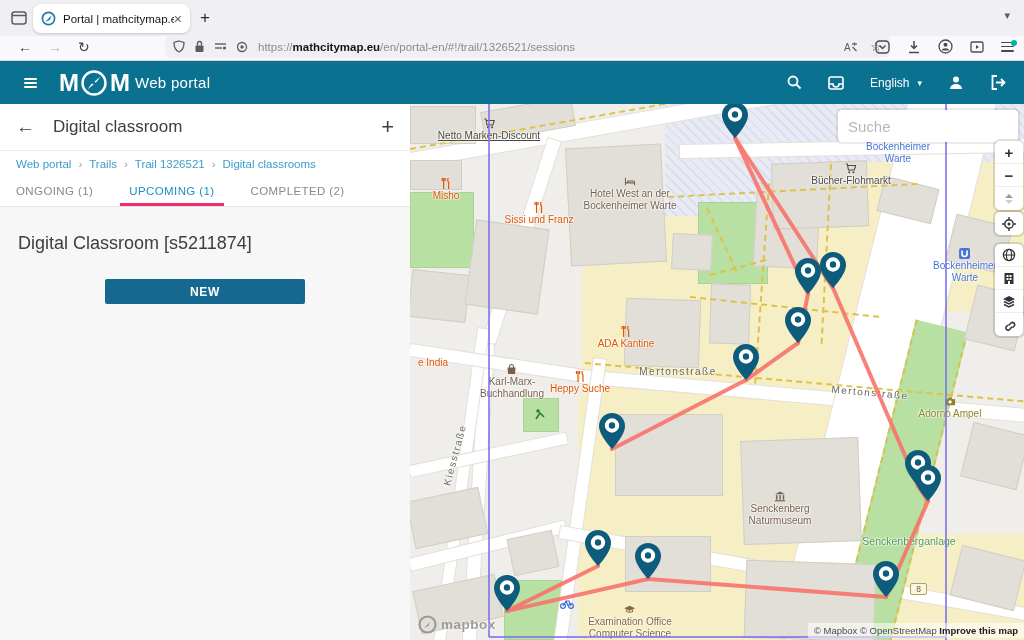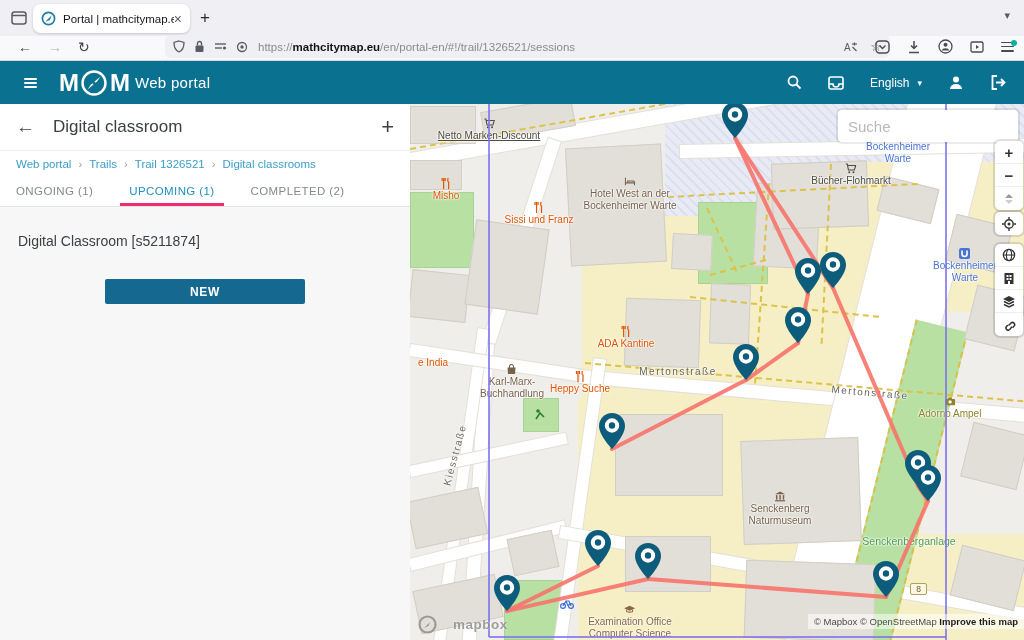--- a/index.html
+++ b/index.html
@@ -46,21 +46,21 @@
   .panel-title { font-size:17px; color:#3c4043; margin-left:18px; flex:1; }
   .add-btn { font-size:22px; color:#3c4043; font-weight:400; }
   .crumbs { height:26px; background:#fff; border-top:1px solid #ececee; display:flex; align-items:center;
             padding:0 16px; font-size:11.5px; gap:7px; }
   .crumb { color:#3b9dc7; } .crumb-sep { color:#9aa0a6; }
   .tabs { height:31px; background:#fff; display:flex; align-items:flex-start; padding:0 16px; gap:36px;
           border-bottom:1px solid #e4e4e6; }
   .ptab { font-size:11.5px; color:#85898d; letter-spacing:.4px; padding-top:9px; position:relative; height:100%; }
   .ptab.active { color:#1f90c0; }
   .ptab.active::after { content:""; position:absolute; left:-9px; right:-9px; bottom:0; height:3px; background:#ee2d6e; }
-  .session-name { font-size:14px; color:#3c4043; margin:26px 0 0 18px; }
+  .session-name { font-size:18px; color:#3c4043; margin:26px 0 0 18px; }
   .session-time { font-size:12px; color:#85898d; margin:4px 0 0 18px; }
   .new-btn { position:absolute; left:105px; top:175px; width:200px; height:25px; background:#15688f; color:#fff;
              font-size:12px; font-weight:bold; letter-spacing:.6px; display:flex; align-items:center; justify-content:center;
              border-radius:2px; }
 
   
   #map { position:absolute; left:410px; top:104px; width:614px; height:536px; background:#f0eeea; overflow:hidden; }
   #map .abs { position:absolute; }
   .yellow { background:#f6efc6; }
   .green  { background:#b7e0a2; border:1px solid #a8d392; }
@@ -85,24 +85,24 @@
   .msearch { position:absolute; left:428px; top:6px; width:180px; height:32px; background:#fff; border:0; border-radius:4px;
              box-shadow:0 0 0 2px rgba(0,0,0,.08); font-size:15px; color:#a21caf; padding:0 10px; z-index:60; }
   .msearch::placeholder { color:#b8b8b8; }
 
   .ctl-group { position:absolute; left:585px; width:28px; background:#fff; border-radius:5px;
                box-shadow:0 0 0 2px rgba(0,0,0,.12); z-index:60; overflow:hidden; }
   .ctl { width:28px; height:23px; display:flex; align-items:center; justify-content:center; font-size:15px; color:#333;
          border-bottom:1px solid #eee; }
   .ctl:last-child { border-bottom:0; }
 
-  .attr { position:absolute; right:0; bottom:11px; background:rgba(255,255,255,.55); font-size:9.5px; color:#4a4a4a;
+  .attr { position:absolute; right:0; bottom:2px; background:rgba(255,255,255,.55); font-size:9.5px; color:#4a4a4a;
           padding:2px 6px; z-index:70; }
   .attr b { color:#1c1c1c; }
-  .mblogo { position:absolute; left:8px; bottom:6px; display:flex; align-items:center; gap:16px; opacity:.85; z-index:70;
+  .mblogo { position:absolute; left:8px; bottom:6px; display:flex; align-items:center; gap:4px; opacity:.85; z-index:70;
             color:#8f8f8f; font-weight:bold; font-size:13.5px; letter-spacing:.5px; text-shadow:0 0 2px #fff; }
 
   .badge8 { position:absolute; left:500px; top:479px; width:17px; height:12px; background:#fbf6e2; border:1px solid #b0a25a;
             border-radius:2px; font-size:8.5px; color:#6b6034; text-align:center; line-height:11px; z-index:35; }
   svg { display:block; }
 </style>
 </head>
 <body>
 
 <div class="tabstrip">

